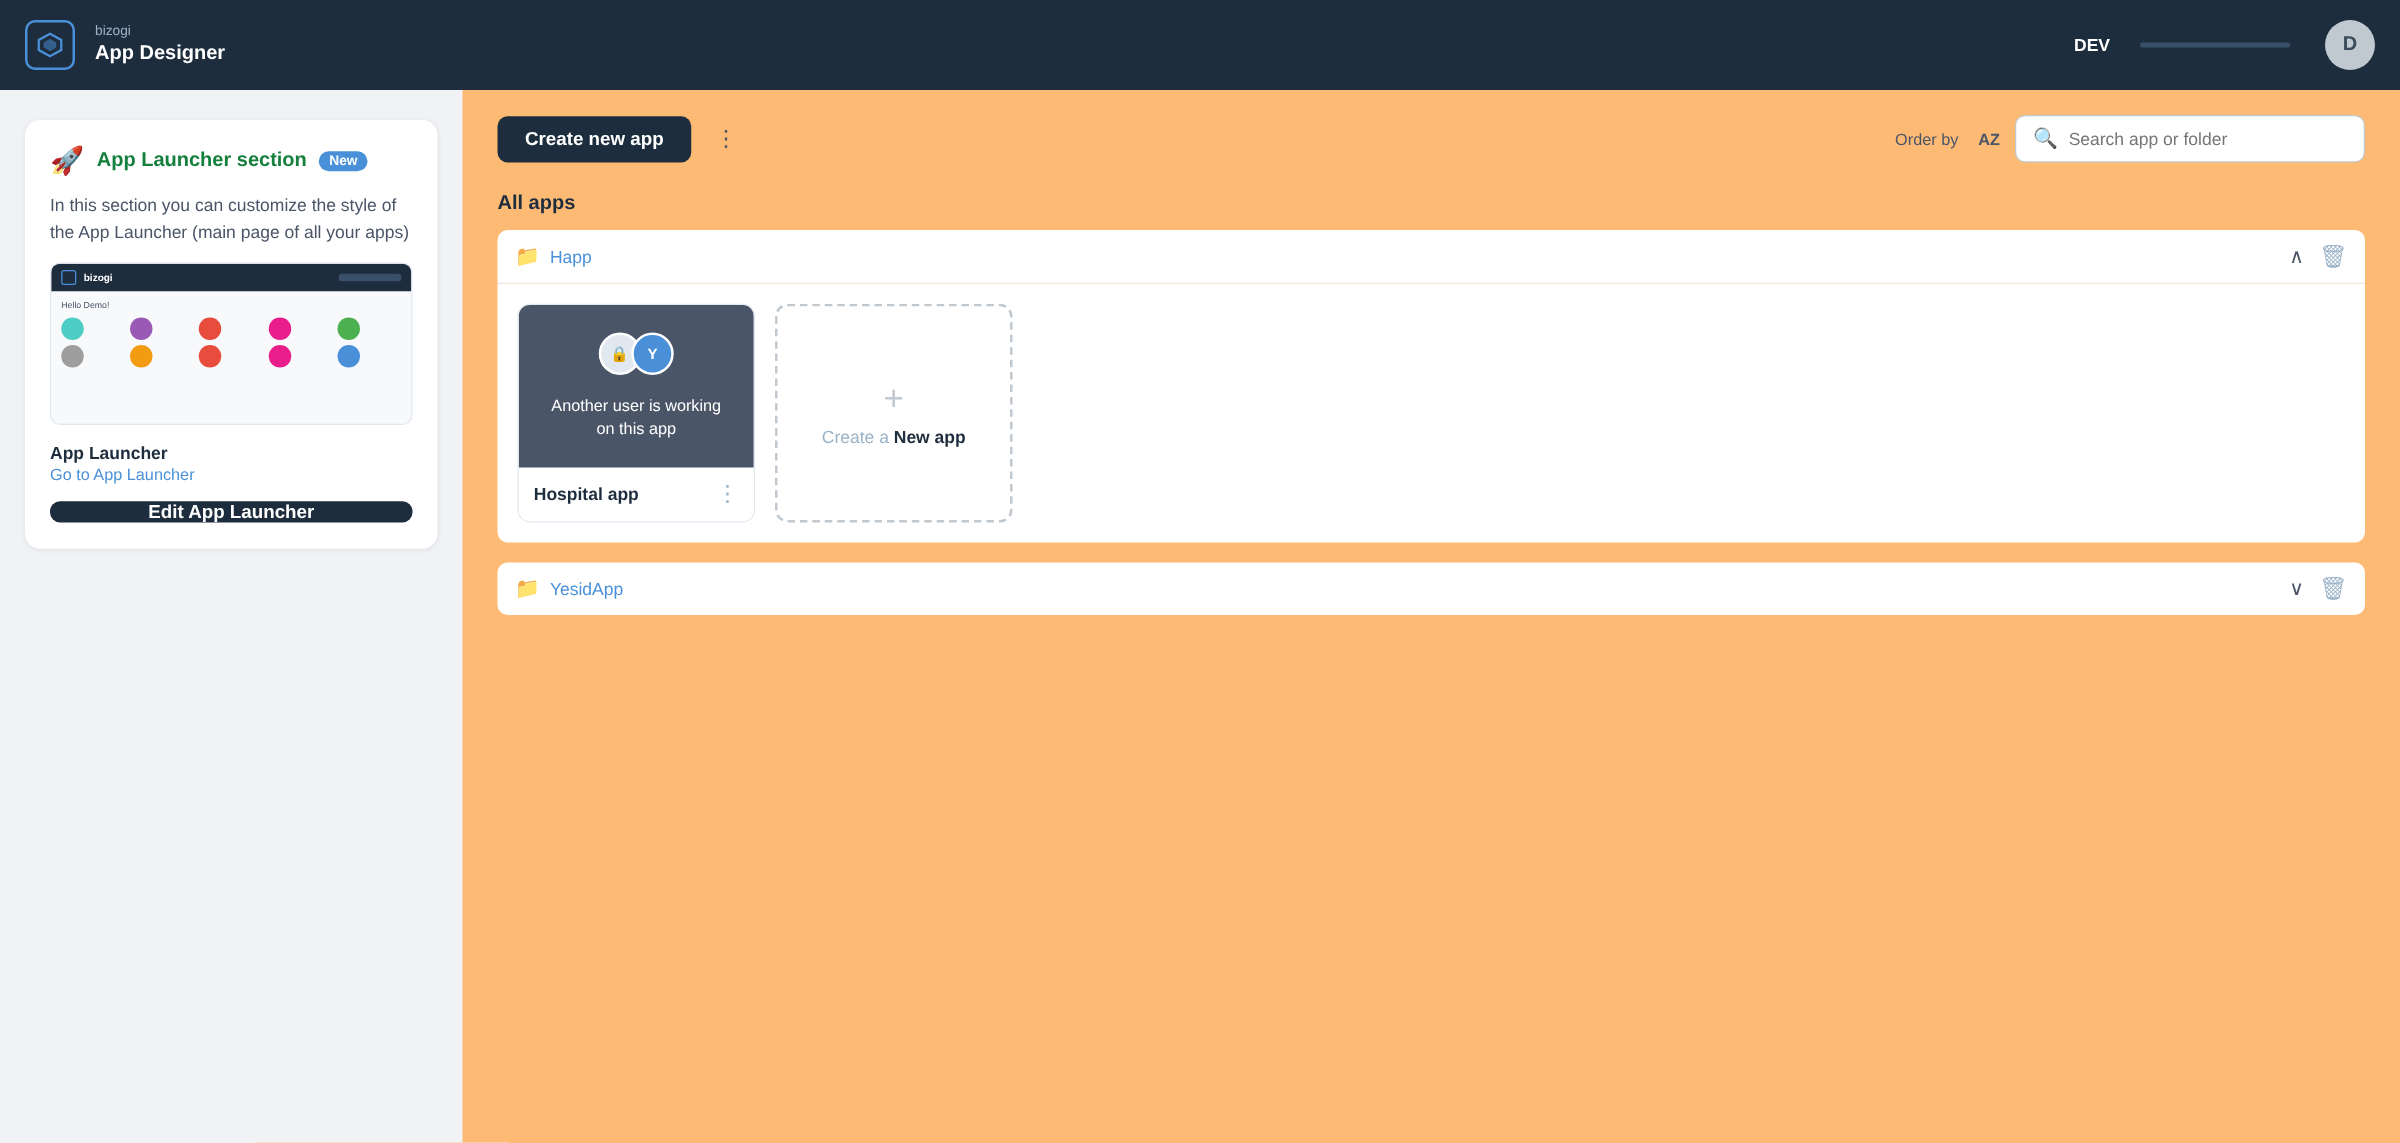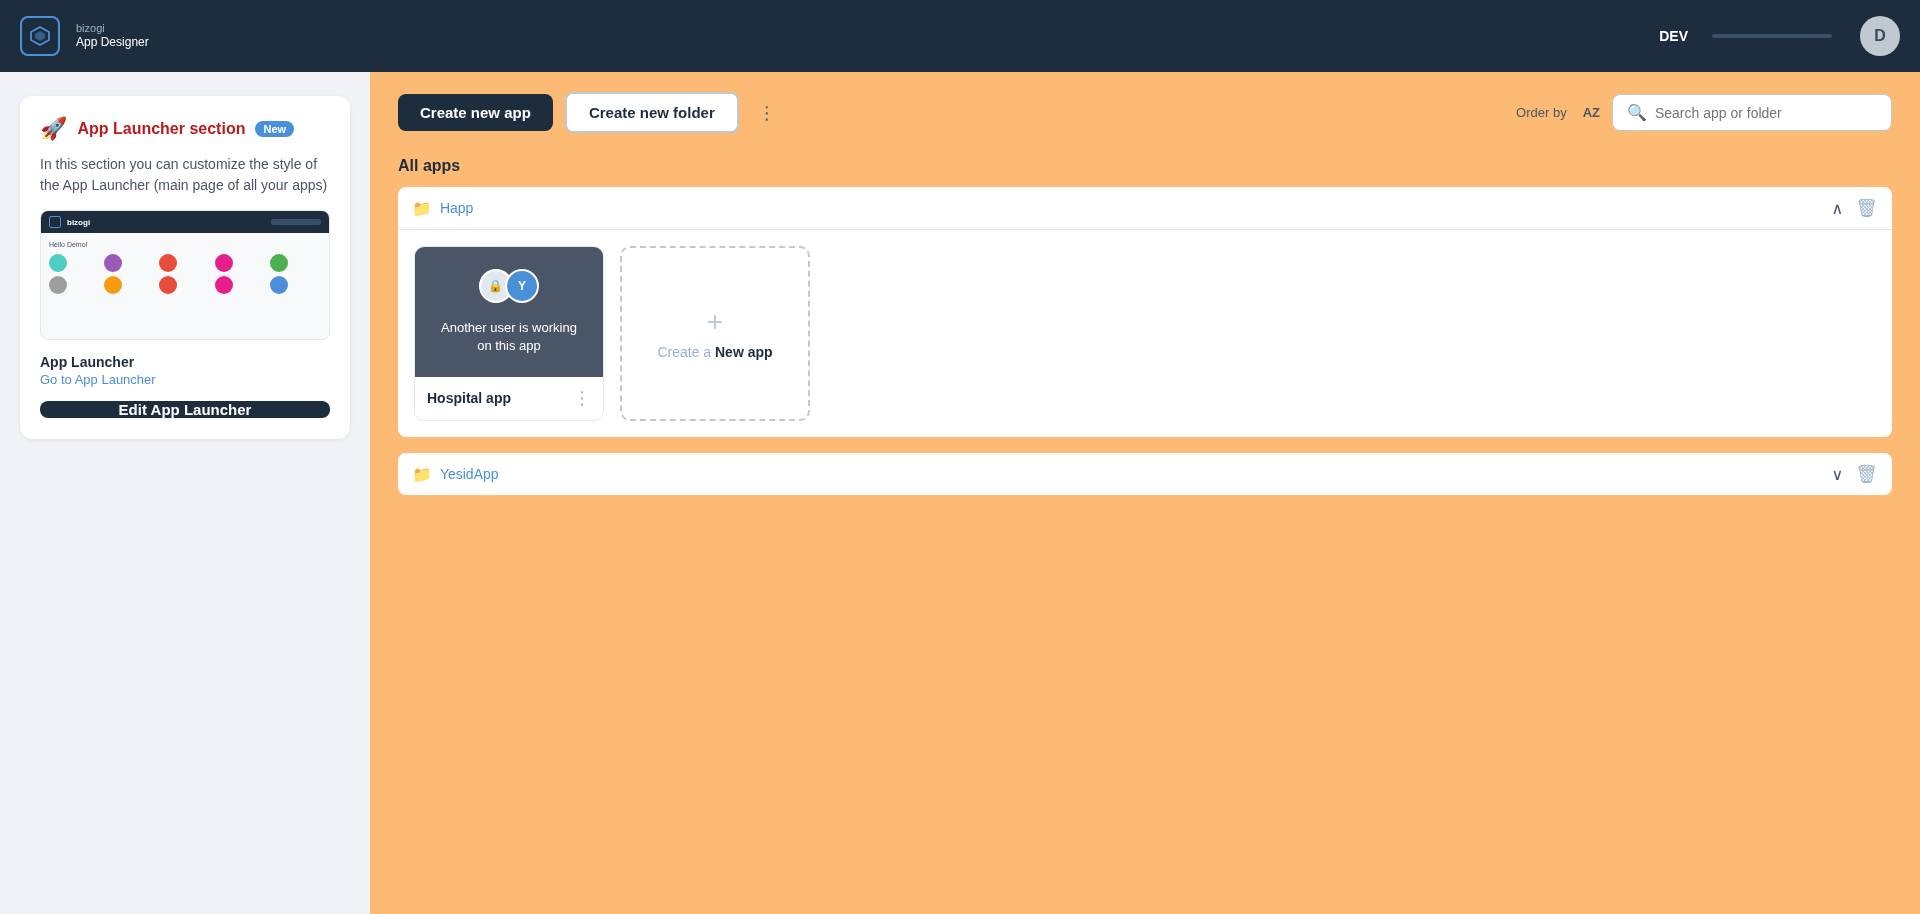--- a/index.html
+++ b/index.html
@@ -21,21 +21,21 @@
       border-radius: 8px;
       display: flex; align-items: center; justify-content: center;
     }
     .logo-icon svg { width: 22px; height: 22px; }
     .app-title {
       color: white;
       font-size: 14px;
       line-height: 1.3;
     }
     .app-title .brand { font-size: 11px; color: #9bb3c8; }
-    .app-title .name { font-size: 12px; font-weight: 400; }
+    .app-title .name { font-size: 16px; font-weight: 700; }
     .header-spacer { flex: 1; }
     .header-env {
       color: white;
       font-weight: 700;
       font-size: 14px;
       margin-right: 8px;
     }
     .header-progress {
       width: 120px; height: 4px;
       background: #3a5068;
@@ -77,21 +77,21 @@
       align-items: center;
       gap: 10px;
       margin-bottom: 12px;
     }
     .launcher-icon {
       font-size: 22px;
     }
     .launcher-title {
       font-weight: 700;
       font-size: 16px;
-      color: #b91c1c;
+      color: #15803d;
     }
     .new-badge {
       background: #4a90d9;
       color: white;
       font-size: 11px;
       font-weight: 600;
       padding: 2px 8px;
       border-radius: 10px;
     }
     .launcher-desc {
@@ -434,21 +434,20 @@
       <div class="launcher-name">App Launcher</div>
       <a class="launcher-link">Go to App Launcher</a>
       <button class="edit-btn">Edit App Launcher</button>
     </div>
   </aside>
 
   <main class="main">
 
     <div class="toolbar">
       <button class="btn-create-app">Create new app</button>
-      <button class="btn-create-folder">Create new folder</button>
       <div class="toolbar-more">⋮</div>
       <div class="toolbar-spacer"></div>
       <span class="order-label">Order by</span>
       <span class="order-az">AZ</span>
       <div class="search-box">
         <span class="search-icon">🔍</span>
         <input class="search-input" type="text" placeholder="Search app or folder" style="">
       </div>
     </div>
 

